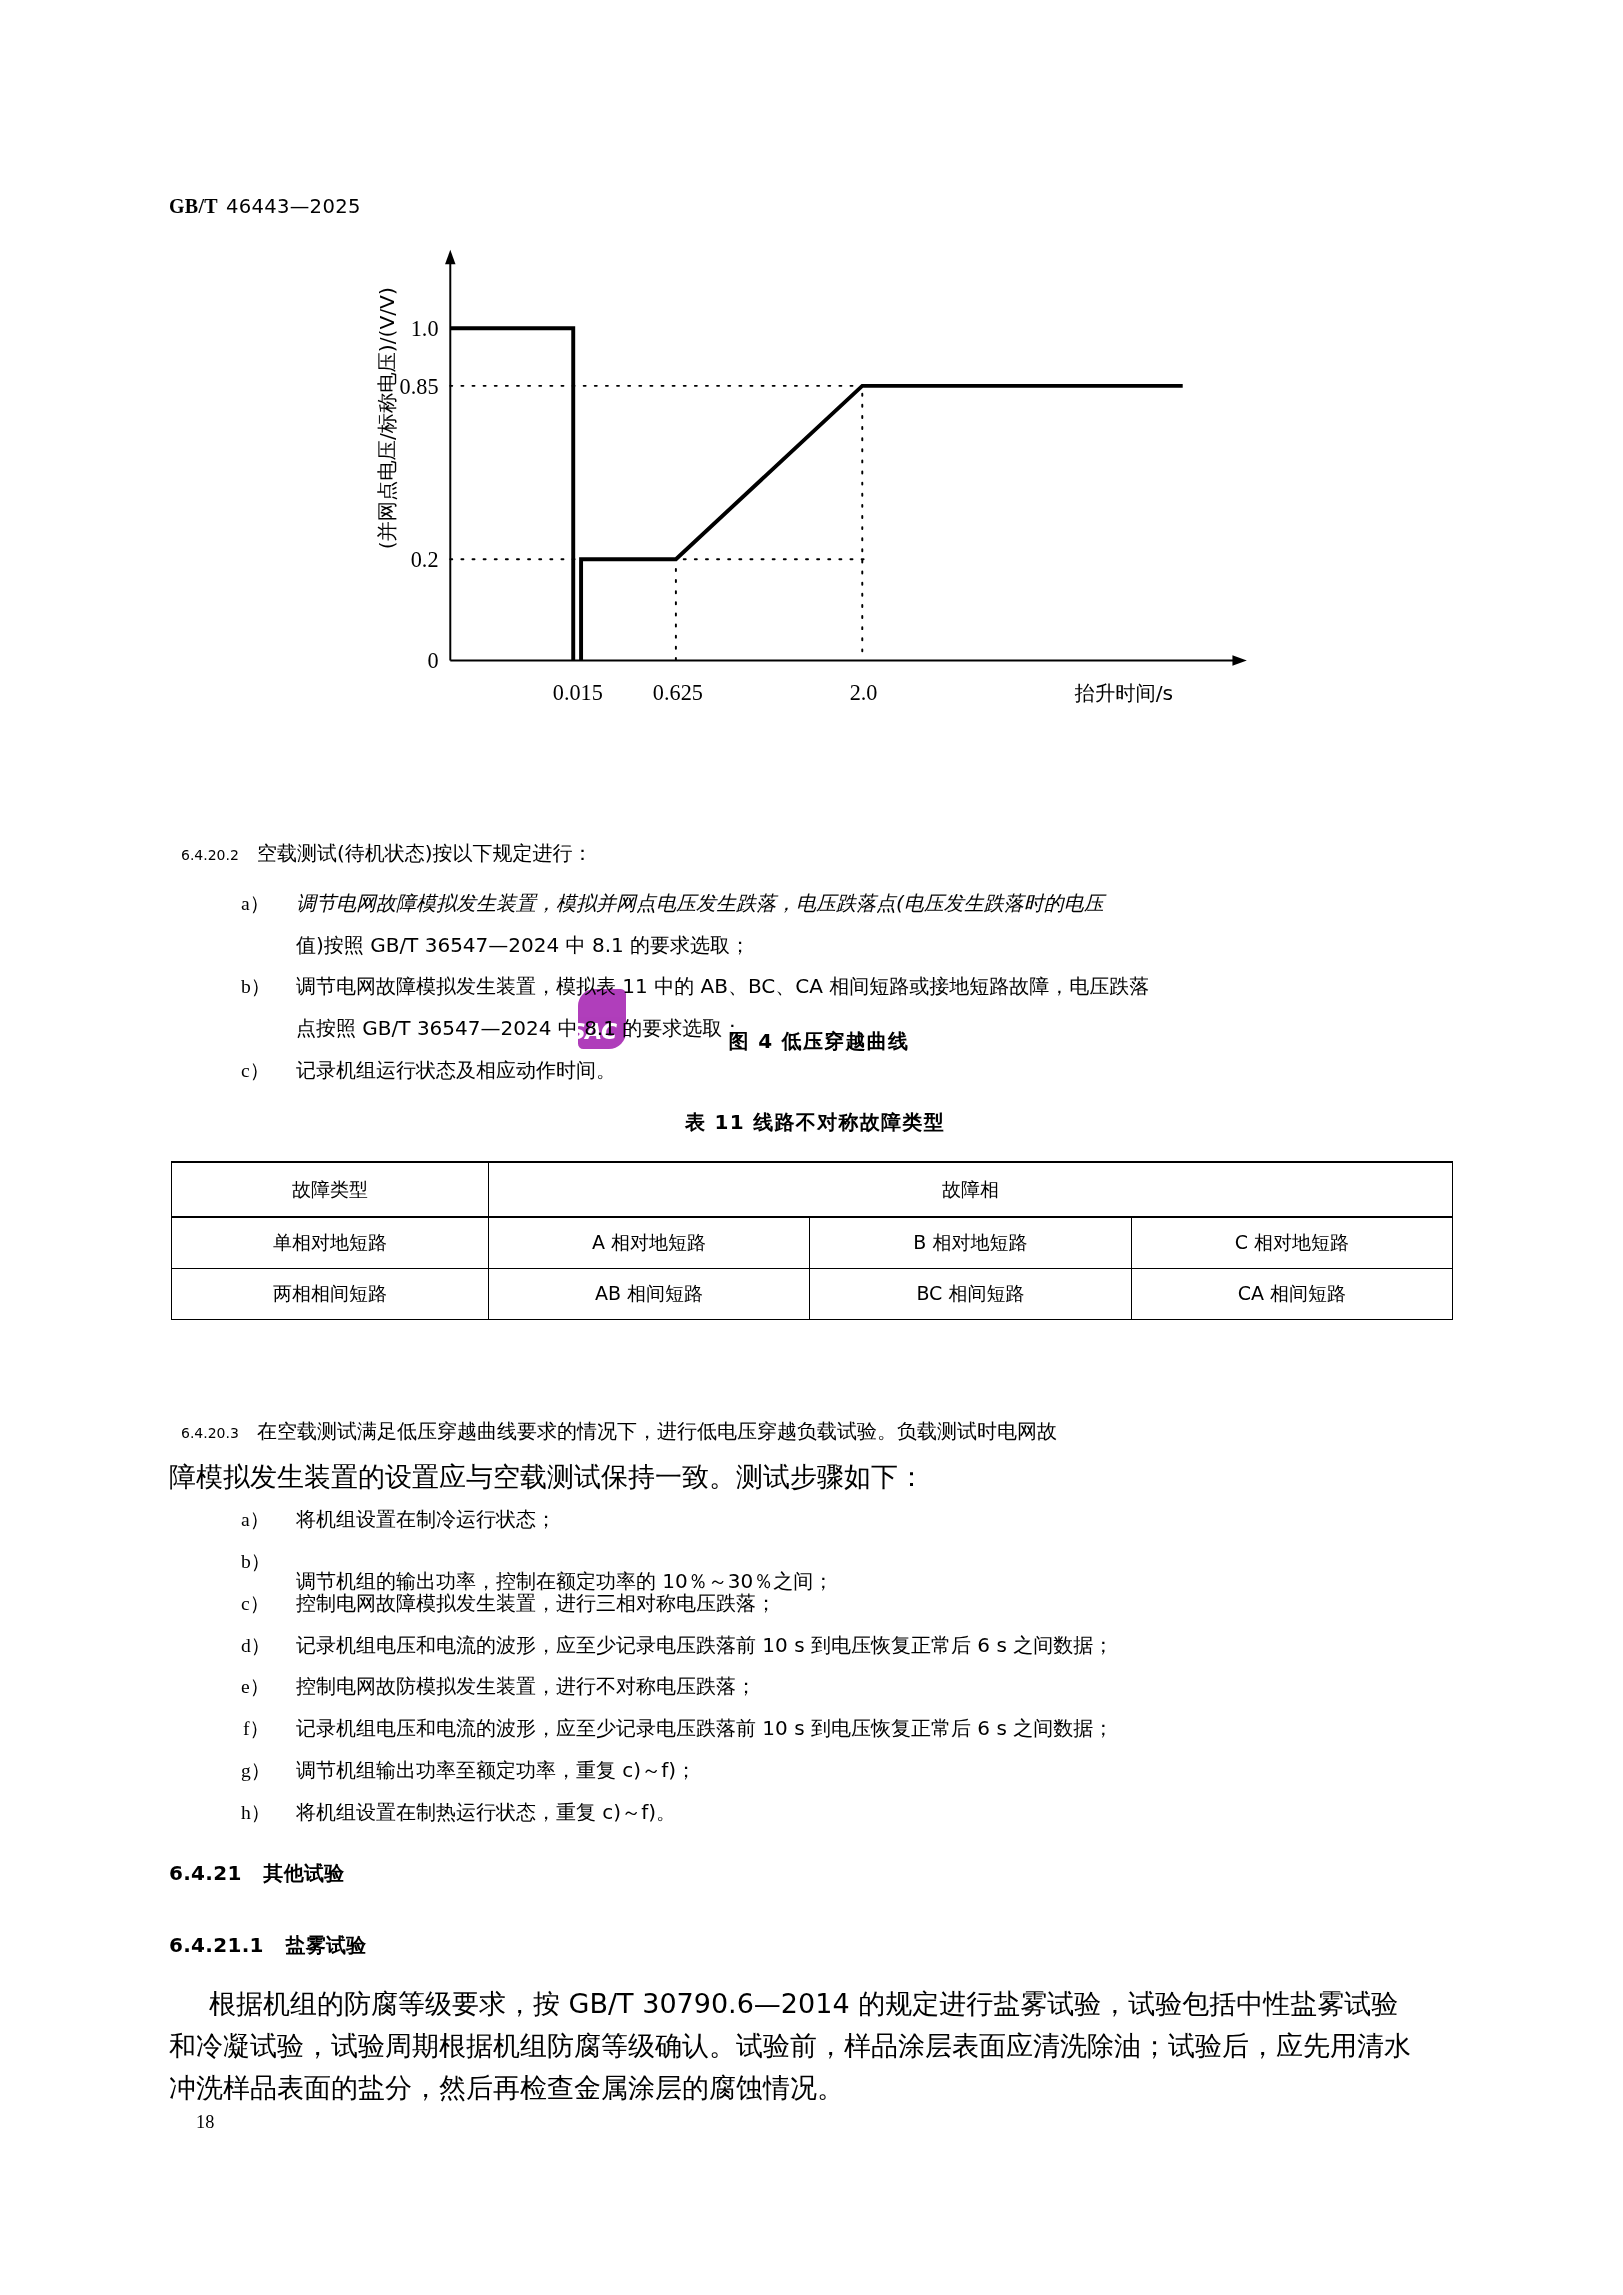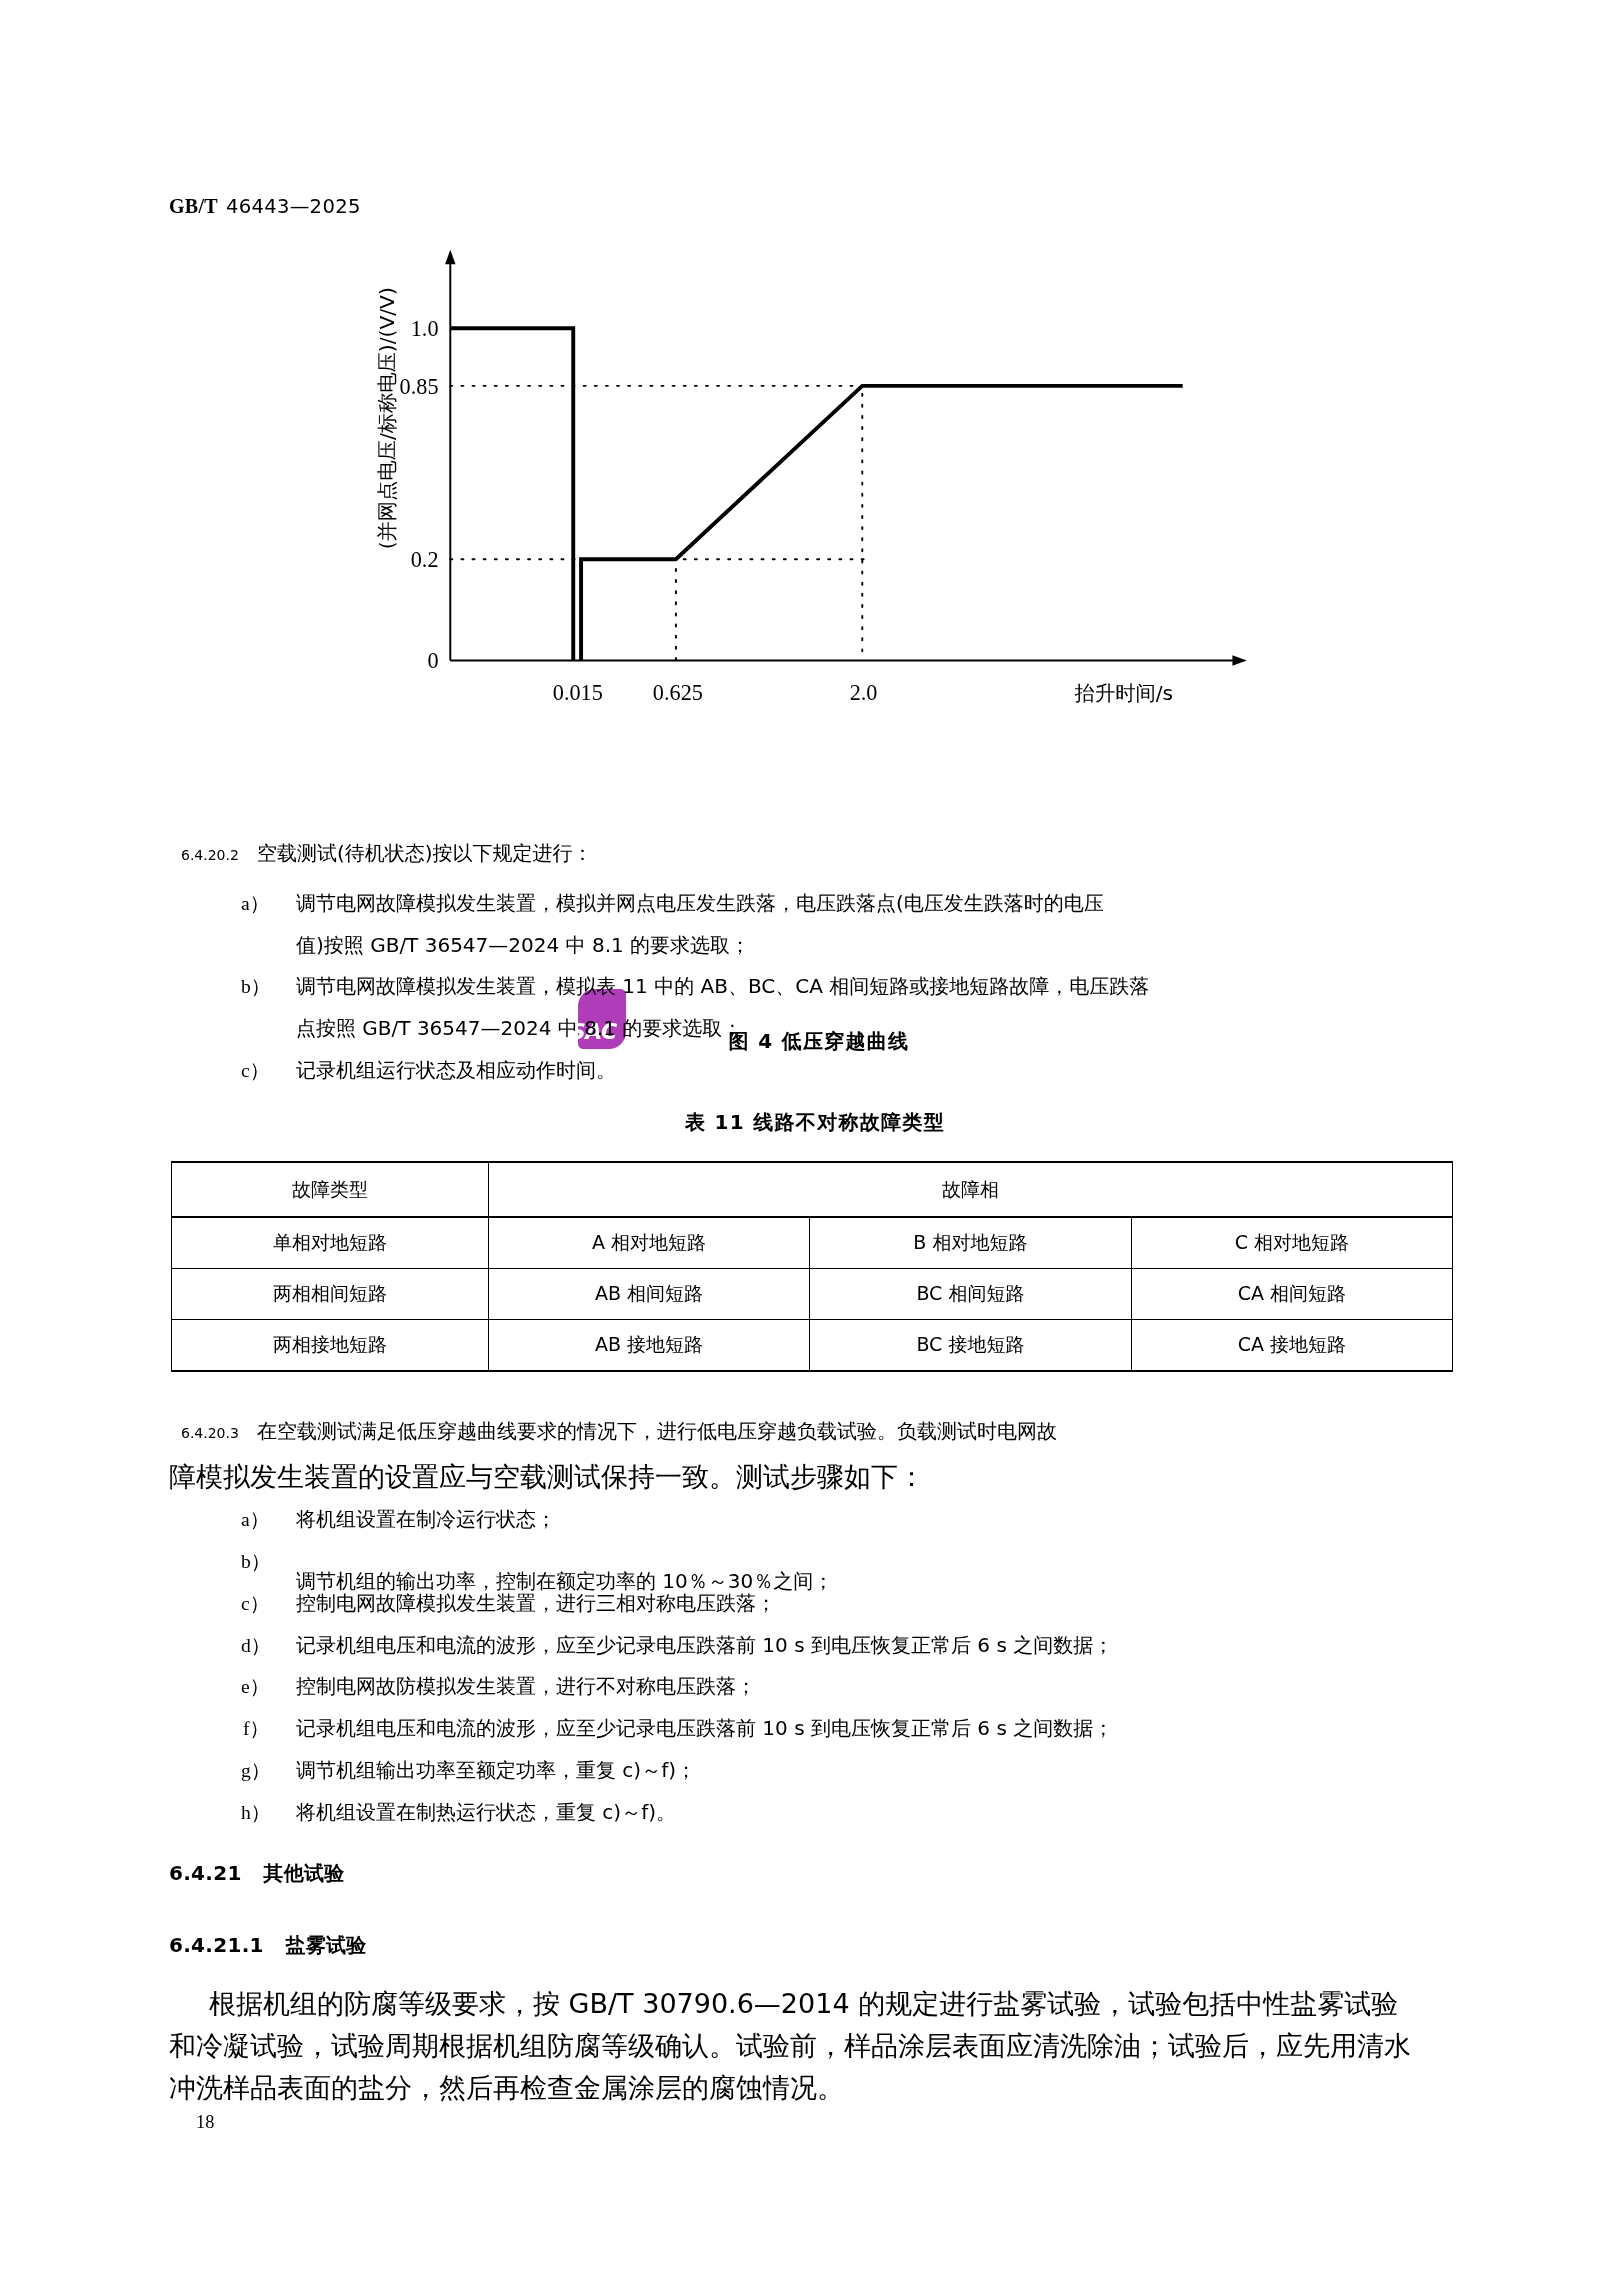--- a/index.html
+++ b/index.html
@@ -222,21 +222,21 @@
 
     <div class="fig-caption">图 4    低压穿越曲线</div>
   </div>
 
   <div class="blk" style="left:169px; top:843px;">
     <span class="clause-num">6.4.20.2</span>
     <span class="cn" style="margin-left:13px;">空载测试(待机状态)按以下规定进行：</span>
   </div>
 
   <div class="li-marker" style="left:241px; top:890px;">a）</div>
-  <div class="li-text" style="left:296px; top:890px;">调节电网故障模拟发生装置，模拟并网点电压发生跌落，电压跌落点(电压发生跌落时的电压</div>
+  <div class="li-text" style="left:296px; top:890px;font-style:italic;">调节电网故障模拟发生装置，模拟并网点电压发生跌落，电压跌落点(电压发生跌落时的电压</div>
   <div class="li-text" style="left:296px; top:932px;">值)按照 GB/T 36547—2024 中 8.1 的要求选取；</div>
 
   <div class="li-marker" style="left:241px; top:973px;">b）</div>
   <div class="li-text" style="left:296px; top:973px;">调节电网故障模拟发生装置，模拟表 11 中的 AB、BC、CA 相间短路或接地短路故障，电压跌落</div>
   <div class="li-text" style="left:296px; top:1015px;">点按照 GB/T 36547—2024 中 8.1 的要求选取；</div>
 
   <div class="li-marker" style="left:241px; top:1057px;">c）</div>
   <div class="li-text" style="left:296px; top:1057px;">记录机组运行状态及相应动作时间。</div>
 
   <div class="tbl-title">表 11    线路不对称故障类型</div>
@@ -252,26 +252,20 @@
       <td>A 相对地短路</td>
       <td>B 相对地短路</td>
       <td>C 相对地短路</td>
     </tr>
     <tr>
       <td class="c1">两相相间短路</td>
       <td>AB 相间短路</td>
       <td>BC 相间短路</td>
       <td>CA 相间短路</td>
     </tr>
-    <tr class="last">
-      <td class="c1">两相接地短路</td>
-      <td>AB 接地短路</td>
-      <td>BC 接地短路</td>
-      <td>CA 接地短路</td>
-    </tr>
   </tbody>
     </table>
 
   <div class="blk" style="left:169px; top:1421px;">
     <span class="clause-num">6.4.20.3</span>
     <span class="cn" style="margin-left:13px;">在空载测试满足低压穿越曲线要求的情况下，进行低电压穿越负载试验。负载测试时电网故</span>
   </div>
   <div class="blk para" style="left:169px; top:1463px;">障模拟发生装置的设置应与空载测试保持一致。测试步骤如下：</div>
 
   <div class="li-marker" style="left:241px; top:1506px;">a）</div>

